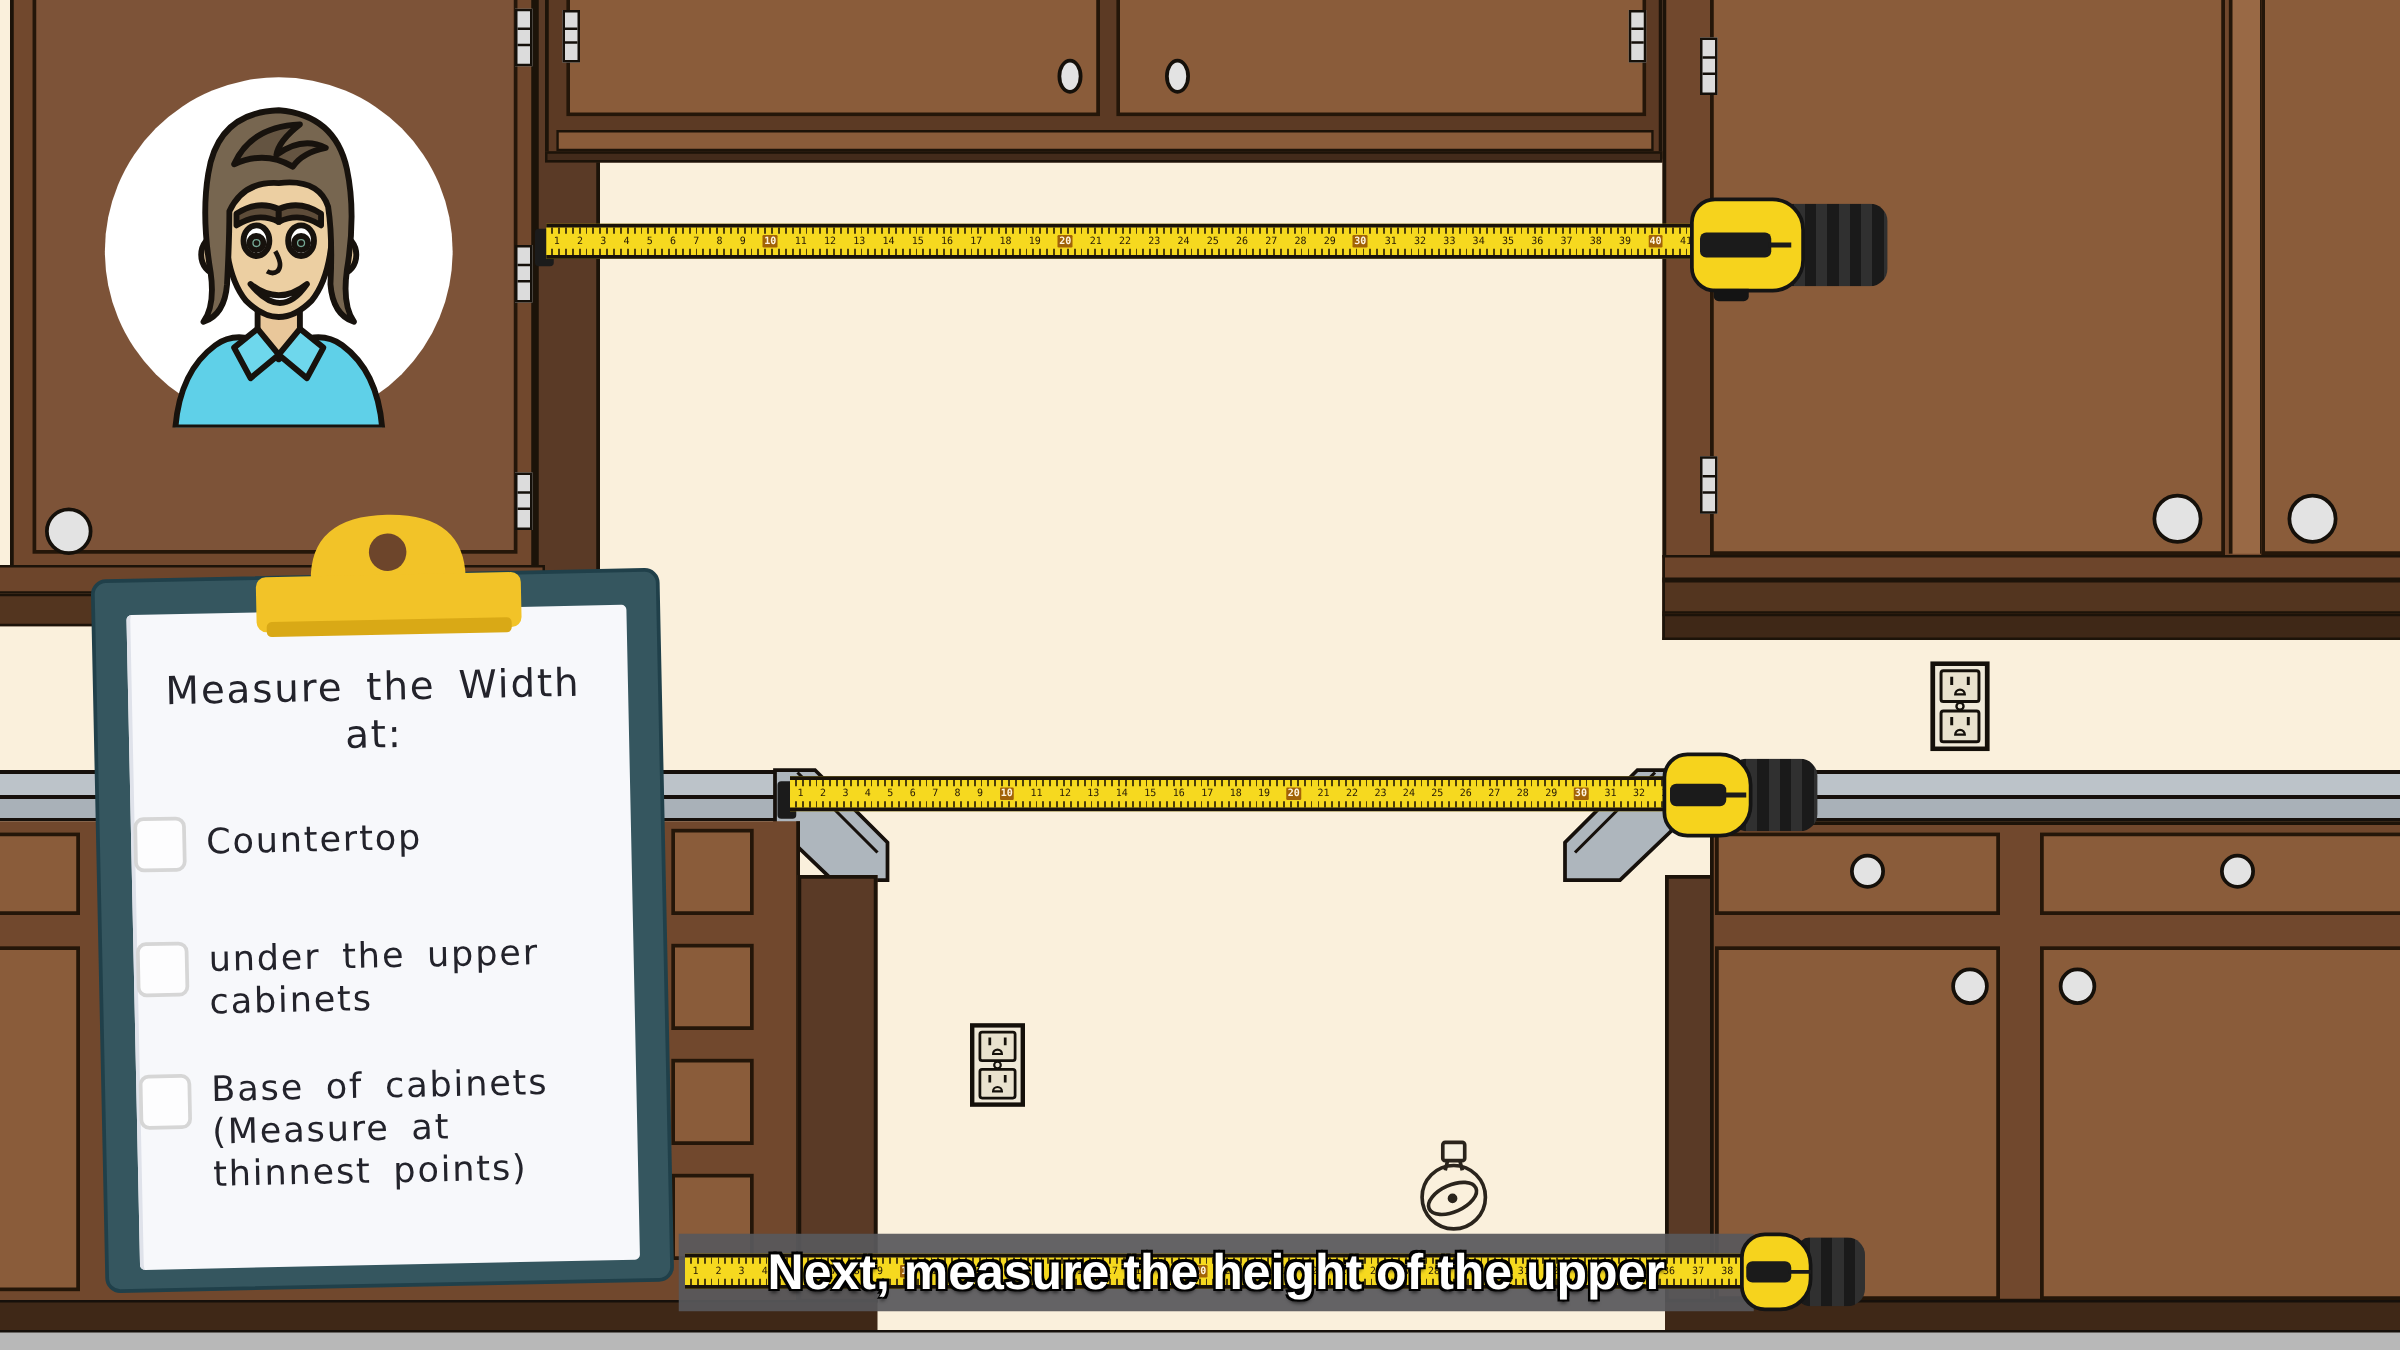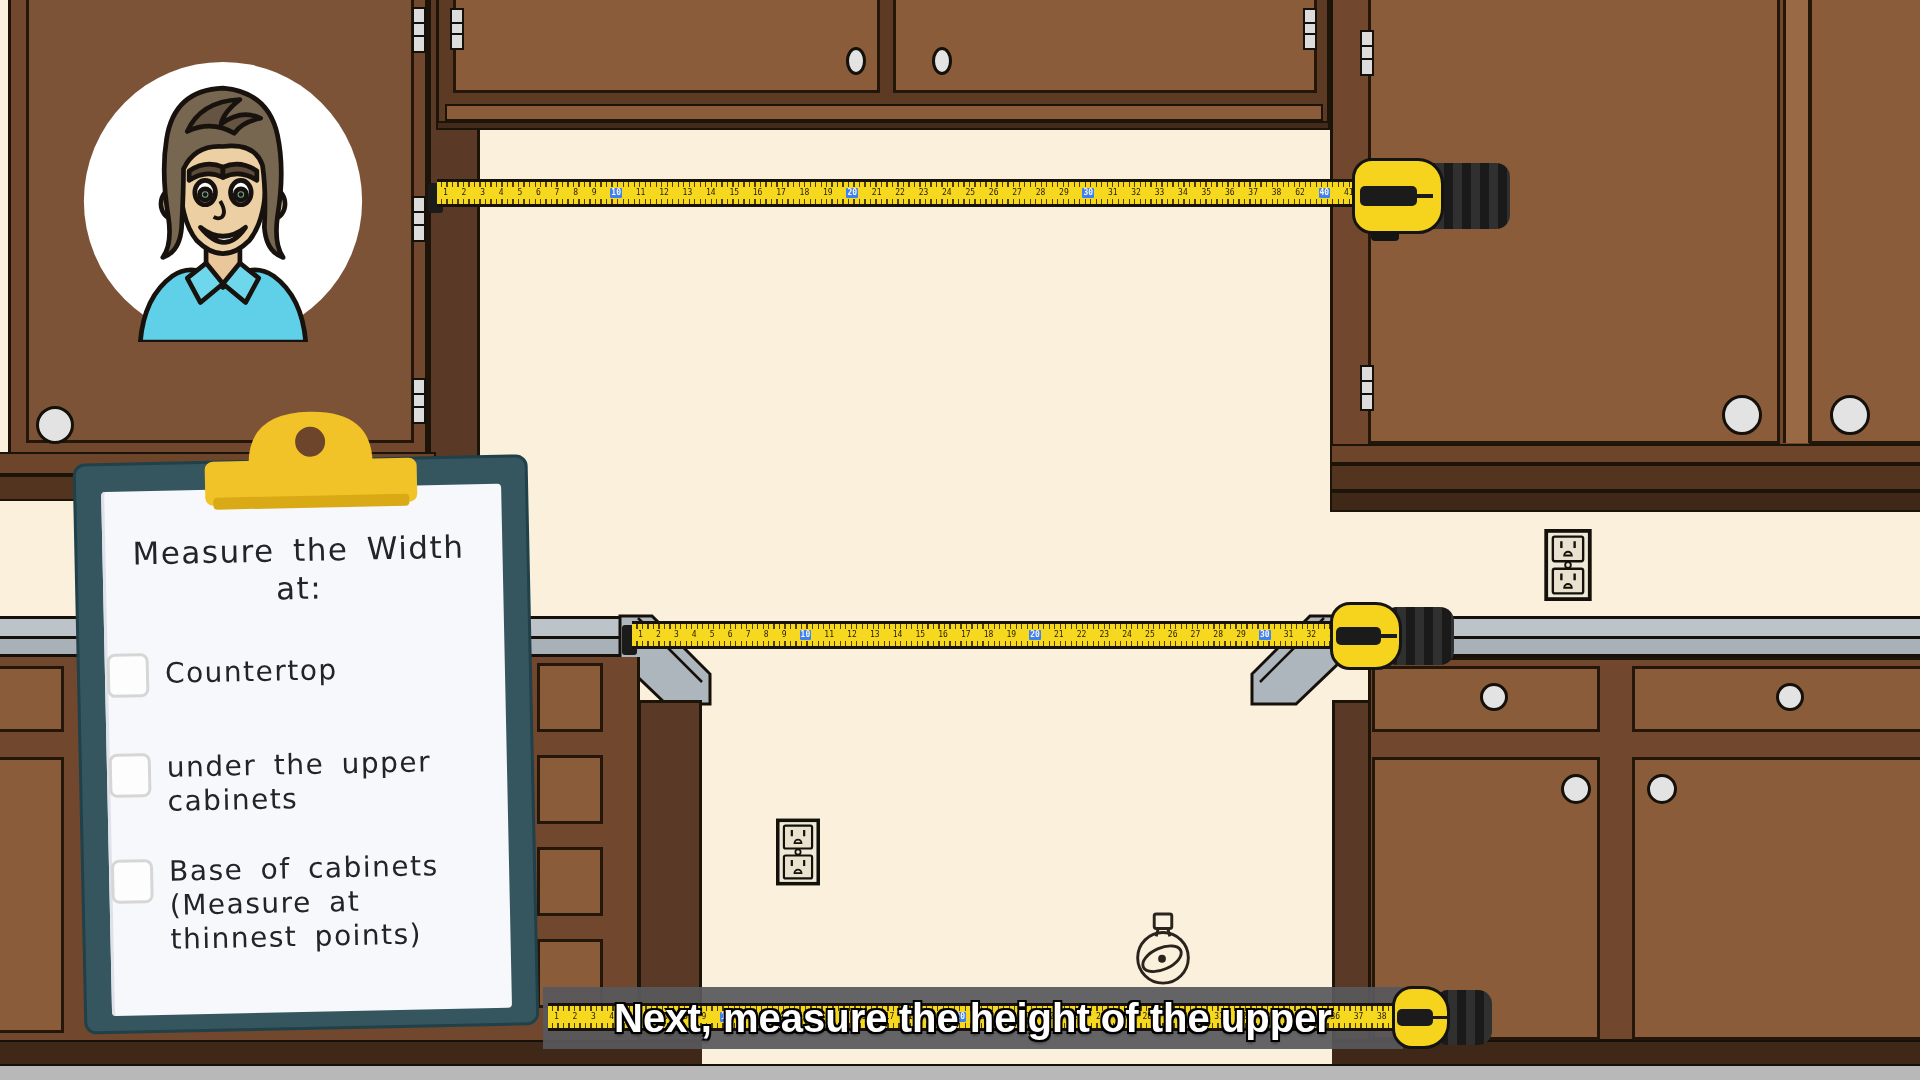--- a/index.html
+++ b/index.html
@@ -23,21 +23,21 @@
   .counter{position:absolute;height:41px;
     background:linear-gradient(#16100b 0 3px,#bcc3c9 3px 20px,#16100b 20px 23px,#a9b1b8 23px 38px,#16100b 38px 41px);}
   
   .tape-band{position:absolute;height:28px;background:#f6d91f;border-top:3px solid #19120a;border-bottom:3px solid #19120a;box-sizing:border-box;}
   .ticks{position:absolute;left:0;right:0;height:5px;
          background:repeating-linear-gradient(90deg,transparent 0 4px,rgba(35,24,6,.8) 4px 5.5px);}
   .ticks.top{top:0}.ticks.bottom{bottom:0}
   .nums{position:absolute;left:6px;right:6px;top:3px;bottom:3px;display:flex;justify-content:space-between;align-items:center;
         font-family:"DejaVu Sans Mono",monospace;font-size:8px;line-height:1;color:#241806;}
   .nums span{display:inline-block;}
-  .nums span:nth-child(10n){background:#3b82f6;color:#fff4e0;padding:1px 1px;border-radius:1px;font-weight:bold;}
+  .nums span:nth-child(10n){background:#a16207;color:#fff4e0;padding:1px 1px;border-radius:1px;font-weight:bold;}
   .tape-hook{position:absolute;width:15px;height:30px;background:#1b1b1b;border-radius:3px;}
   .tape-body{position:absolute;}
   .tape-body .front{position:absolute;left:0;top:0;width:58%;height:100%;background:#f6d31d;border:3px solid #141414;border-radius:20px 26px 26px 20px;box-sizing:border-box;}
   .tape-body .back{position:absolute;right:0;top:7%;width:53%;height:86%;background:#232323;border-radius:8px 14px 14px 8px;
         background-image:repeating-linear-gradient(90deg,#1a1a1a 0 9px,#303030 9px 18px);}
   .tape-body .bar{position:absolute;left:5%;top:37%;width:36%;height:26%;background:#1b1b1b;border-radius:5px;}
   .tape-body .bar::after{content:"";position:absolute;right:-16px;top:38%;width:18px;height:24%;background:#1b1b1b;}
   .tape-body .tab{position:absolute;left:12%;bottom:-7px;width:18%;height:10px;background:#141414;border-radius:0 0 4px 4px;}
   
   #clipboard{transform:rotate(-1.2deg);}
@@ -192,21 +192,21 @@
         <span>29</span>
         <span>30</span>
         <span>31</span>
         <span>32</span>
         <span>33</span>
         <span>34</span>
         <span>35</span>
         <span>36</span>
         <span>37</span>
         <span>38</span>
-        <span>62</span>
+        <span>39</span>
         <span>40</span>
         <span>41</span>
       </div>
   </div>
   <div class="tape-body" style="left:1352px;top:158px;width:158px;height:76px;">
     <div class="back"></div>
       <div class="front"></div>
     <div class="bar"></div>
       <div class="tab"></div>
   </div>

